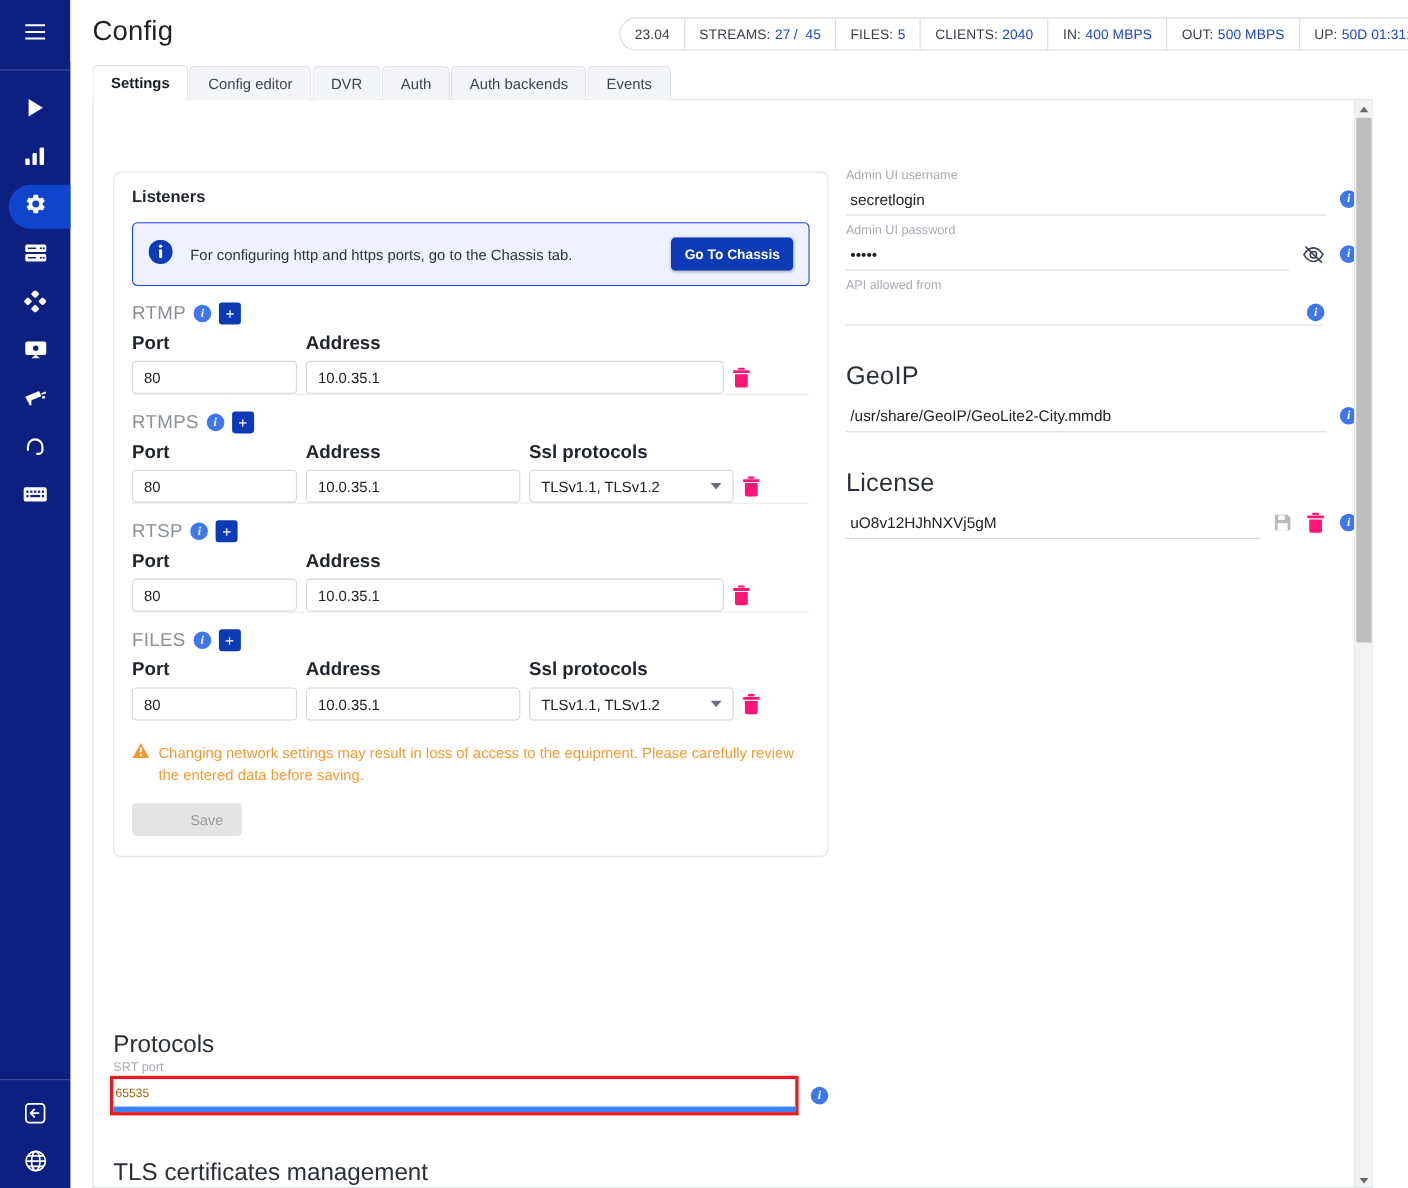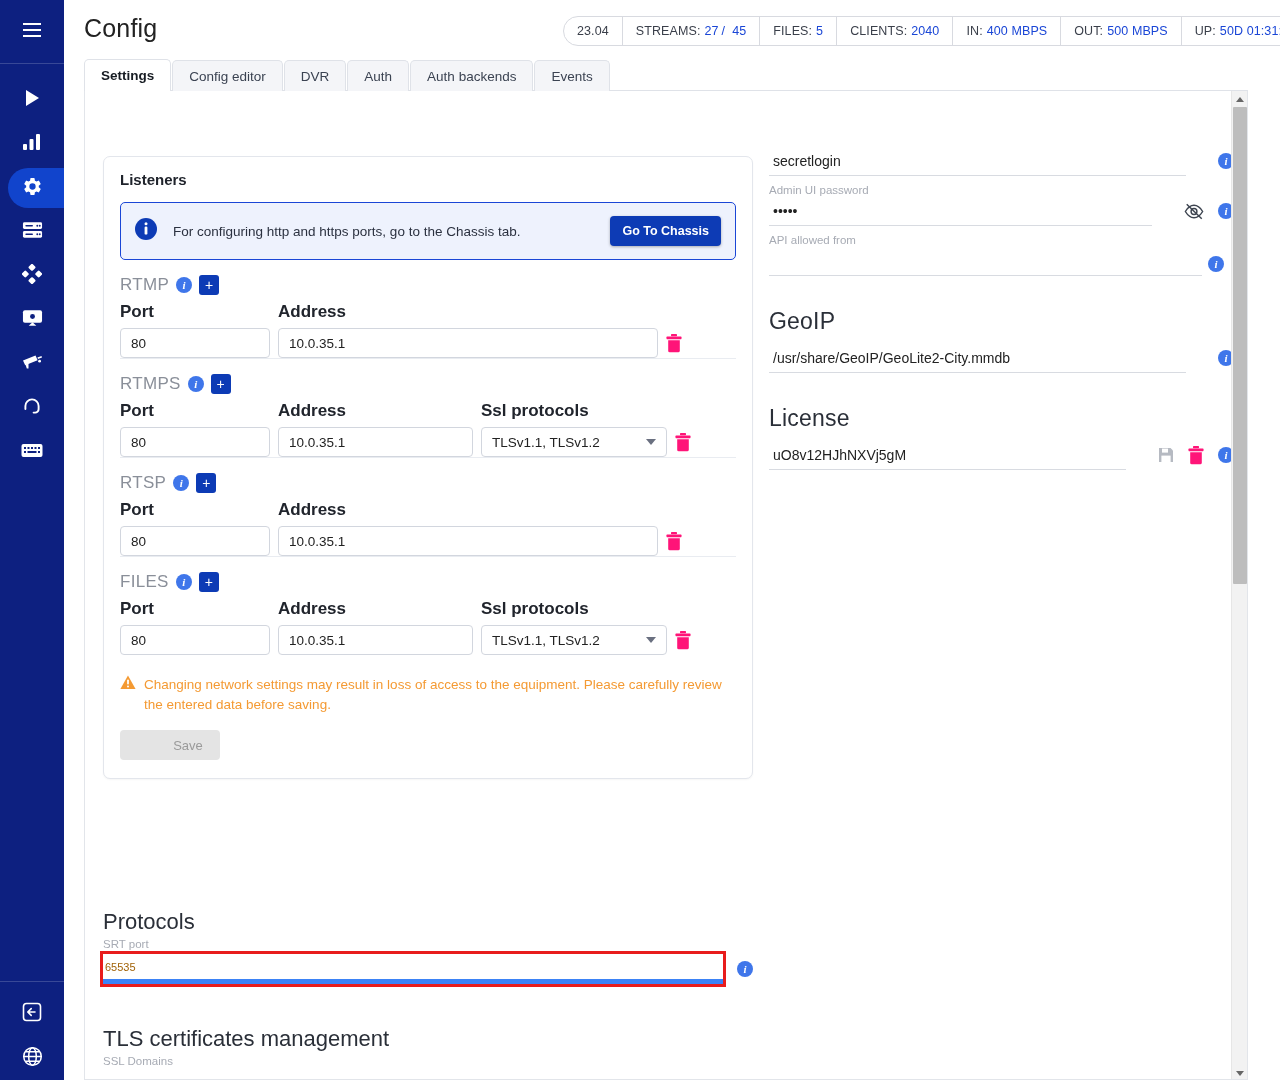--- a/index.html
+++ b/index.html
@@ -205,36 +205,36 @@
   }
   .btn-save {
     margin-top: 16px;
     width: 100px; height: 30px;
     background: #e4e4e4; color: #9a9a9a;
     border: none; border-radius: 4px;
     font-size: 13px; cursor: default; padding-left: 36px;
   }
 
   
-  .sec-title { font-size: 22px; font-weight: 400; color: #2a2f38; }
+  .sec-title { font-size: 22px; font-weight: 400; color: #2a2f38; margin-top: 27px; }
   .sub-lbl { font-size: 11.5px; color: #a7abb4; margin-top: 3px; }
   .ul-field {
     border: none; border-bottom: 5px solid #3b82f6;
     height: 30px; width: 100%;
     font-size: 11px; color: #a16207; background: transparent;
     padding: 0 2px;
     font-family: "Liberation Sans", sans-serif;
   }
   .hl-red { outline: 3px solid #e81c1c; outline-offset: 0px; }
 
   
   .right-col { position: absolute; left: 684px; top: 55px; width: 465px; }
   .r-title { font-size: 23px; font-weight: 400; color: #2a2f38; letter-spacing: .2px; }
   .r-lbl { font-size: 11.5px; color: #a7abb4; margin-top: 8px; }
-  .r-row { display: flex; align-items: center; gap: 20px; }
+  .r-row { display: flex; align-items: center; }
   .r-input-wrap { flex: 1; border-bottom: 1px solid #d8dbe1; height: 30px; display: flex; align-items: center; }
   .r-input {
     border: none; outline: none; background: transparent;
     font-size: 14px; color: #222; height: 28px; flex: 1;
     padding: 0 4px;
     font-family: "Liberation Sans", sans-serif;
   }
   .r-icons { display: flex; align-items: center; gap: 14px; padding-left: 12px; }
 </style>
 </head>
@@ -585,20 +585,21 @@
 
     <div style="position:absolute; left:18px; top:935px; width:650px;">
       <div class="sec-title">TLS certificates management</div>
       <div class="sub-lbl">SSL Domains</div>
     </div>
 
     <div class="right-col">
 
       <div>
 
+        <div class="r-lbl">Admin UI username</div>
         <div class="r-row">
           <div class="r-input-wrap">
             <input class="r-input" value="secretlogin" style="">
           </div>
           <div class="r-icons">
             <span class="i-badge">i</span>
           </div>
         </div>
 
         <div class="r-lbl">Admin UI password</div>

